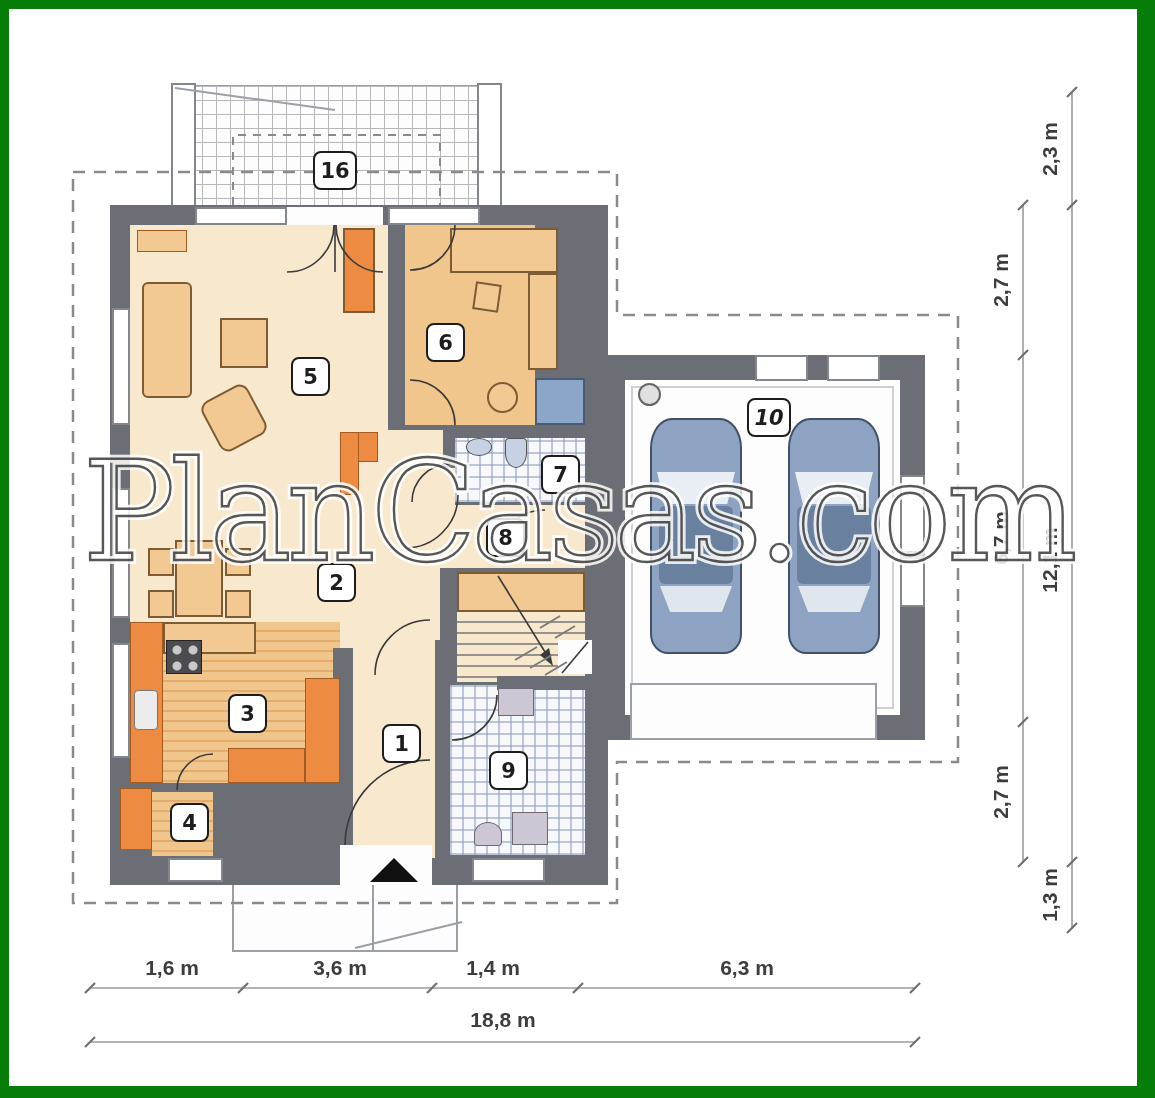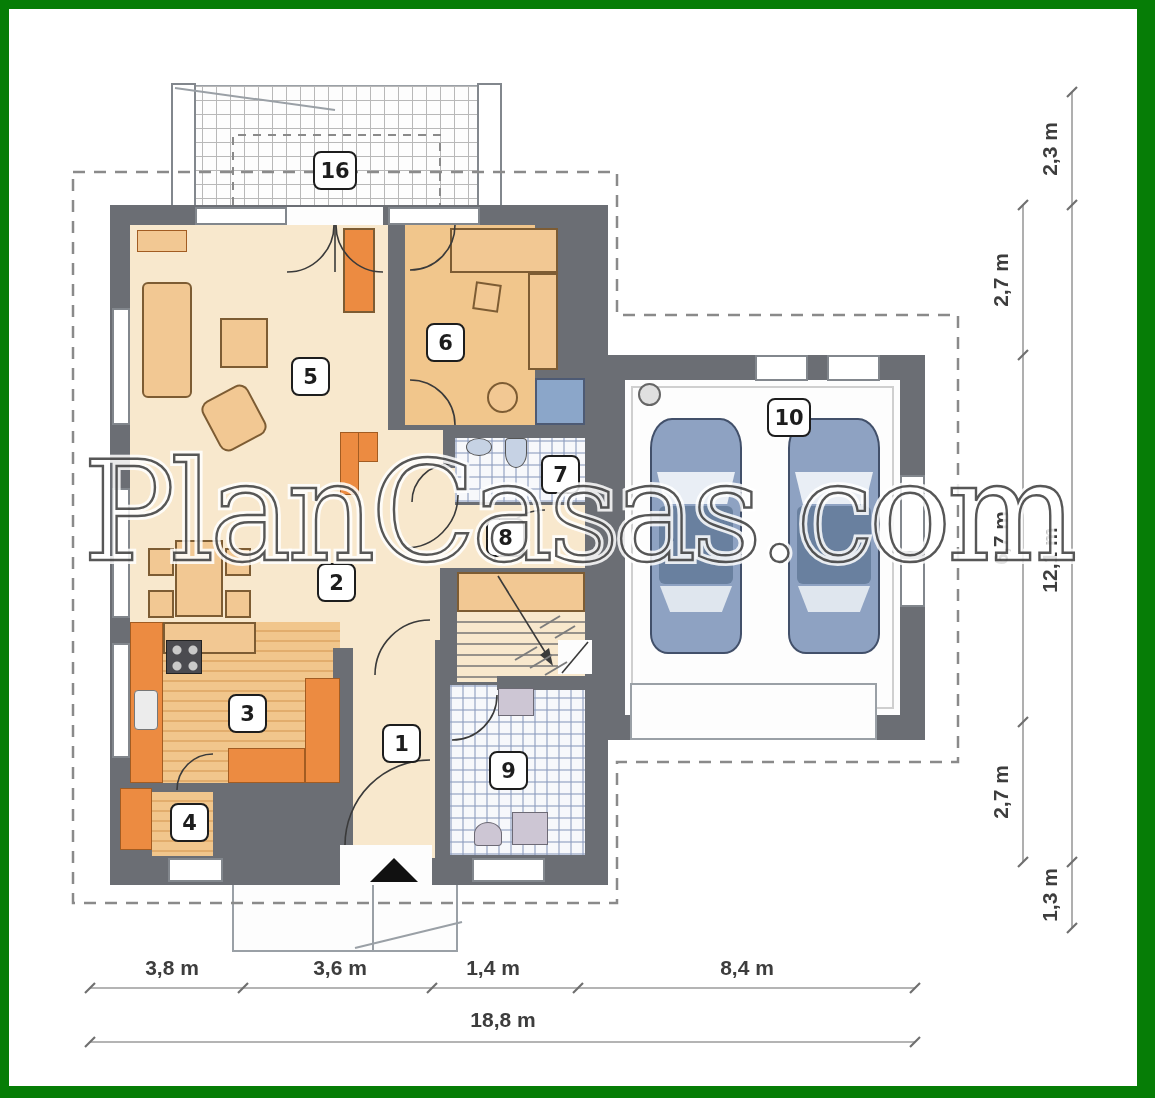--- a/index.html
+++ b/index.html
@@ -229,31 +229,31 @@
     </div>
   <div class="rl" style="left:541px;top:455px;">
       <span>7</span>
     </div>
   <div class="rl" style="left:486px;top:518px;">
       <span>8</span>
     </div>
   <div class="rl" style="left:489px;top:751px;">
       <span>9</span>
     </div>
-  <div class="rl" style="left:767px;top:398px;width:40px;">
+  <div class="rl" style="left:747px;top:398px;width:40px;font-style:italic;">
       <span>10</span>
     </div>
   <div class="rl" style="left:313px;top:151px;width:40px;">
       <span>16</span>
     </div>
 
-  <div class="dt" style="left:117px;top:956px;">3,8 m</div>
+  <div class="dt" style="left:117px;top:956px;">1,6 m</div>
   <div class="dt" style="left:285px;top:956px;">3,6 m</div>
   <div class="dt" style="left:438px;top:956px;">1,4 m</div>
-  <div class="dt" style="left:692px;top:956px;">8,4 m</div>
+  <div class="dt" style="left:692px;top:956px;">6,3 m</div>
   <div class="dt" style="left:448px;top:1008px;">18,8 m</div>
 
   <div class="dt rot" style="left:946px;top:268px;">2,7 m</div>
   <div class="dt rot" style="left:946px;top:526px;">6,7 m</div>
   <div class="dt rot" style="left:946px;top:780px;">2,7 m</div>
   <div class="dt rot" style="left:995px;top:137px;">2,3 m</div>
   <div class="dt rot" style="left:995px;top:548px;">12,1 m</div>
   <div class="dt rot" style="left:995px;top:883px;">1,3 m</div>
 
   <div class="wm wmback">PlanCasas.com</div>

